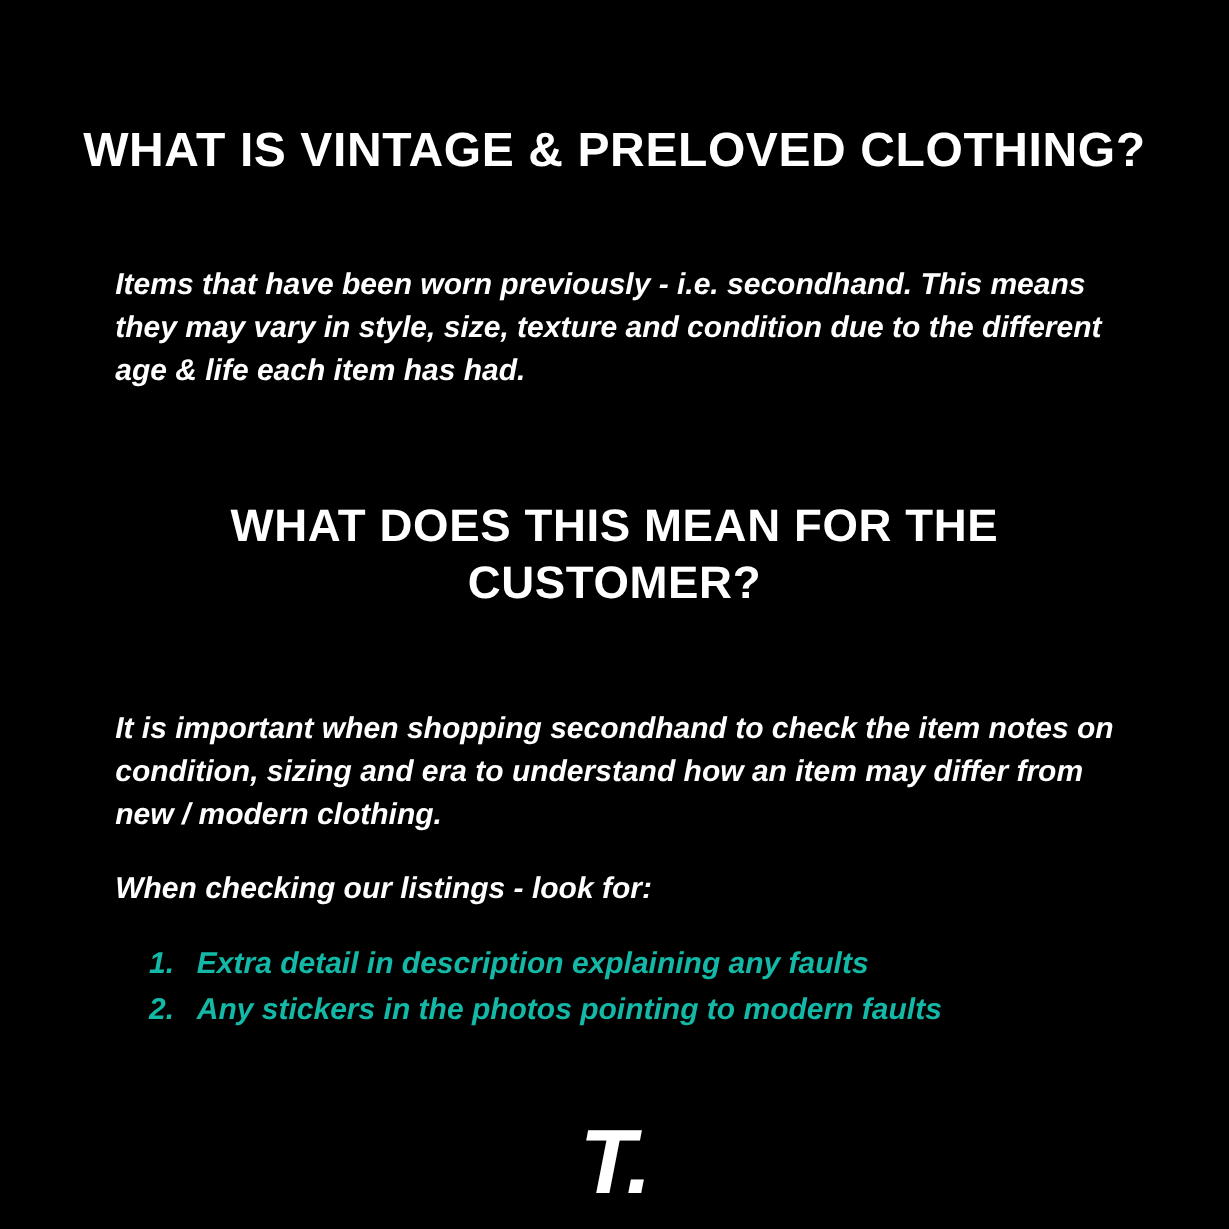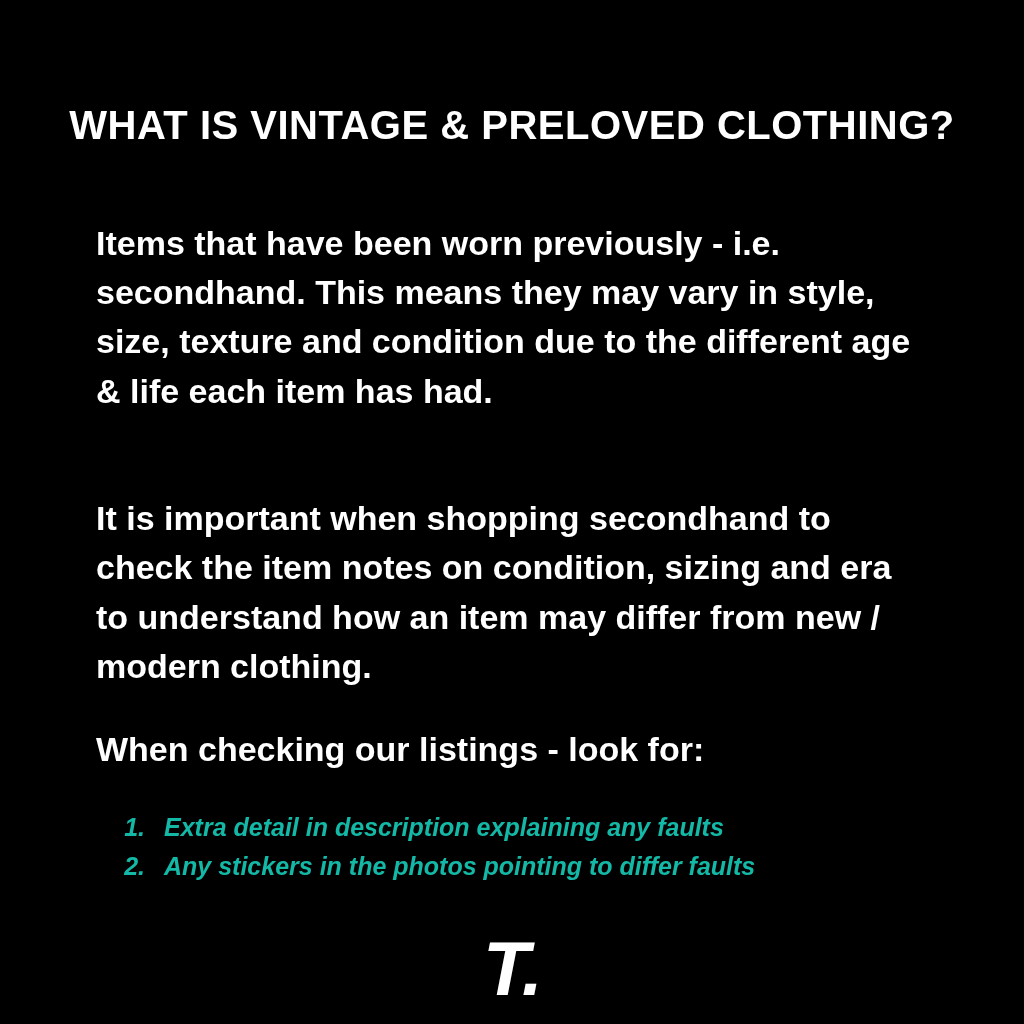--- a/index.html
+++ b/index.html
@@ -33,22 +33,23 @@
     line-height: 1.1;
     padding-top: 76px;
   }
   .h-second {
     font-size: 38px;
     line-height: 1.25;
     padding: 0 120px;
     margin-top: 88px;
   }
   .body-text {
+    font-style: italic;
     font-weight: bold;
-    font-size: 34px;
+    font-size: 25px;
     line-height: 1.45;
     color: #ffffff;
     padding: 0 96px 0 96px;
   }
   .para-1 {
     margin-top: 72px;
   }
   .para-2 {
     margin-top: 78px;
   }
@@ -87,27 +88,28 @@
 </style>
 </head>
 <body>
 
 <div class="page">
 
   <h1 class="heading h-main">WHAT IS VINTAGE &amp; PRELOVED CLOTHING?</h1>
 
   <p class="body-text para-1">Items that have been worn previously - i.e. secondhand. This means they may vary in style, size, texture and condition due to the different age &amp; life each item has had.</p>
 
+  <h2 class="heading h-second">WHAT DOES THIS MEAN FOR THE CUSTOMER?</h2>
 
   <p class="body-text para-2">It is important when shopping secondhand to check the item notes on condition, sizing and era to understand how an item may differ from new / modern clothing.</p>
 
   <p class="body-text para-3">When checking our listings - look for:</p>
 
   <ol class="list">
     <li>Extra detail in description explaining any faults</li>
-    <li>Any stickers in the photos pointing to differ faults</li>
+    <li>Any stickers in the photos pointing to modern faults</li>
   </ol>
 
   <div class="logo-wrap">
     <span class="logo">T.</span>
   </div>
 
 </div>
 
 </body></html>

